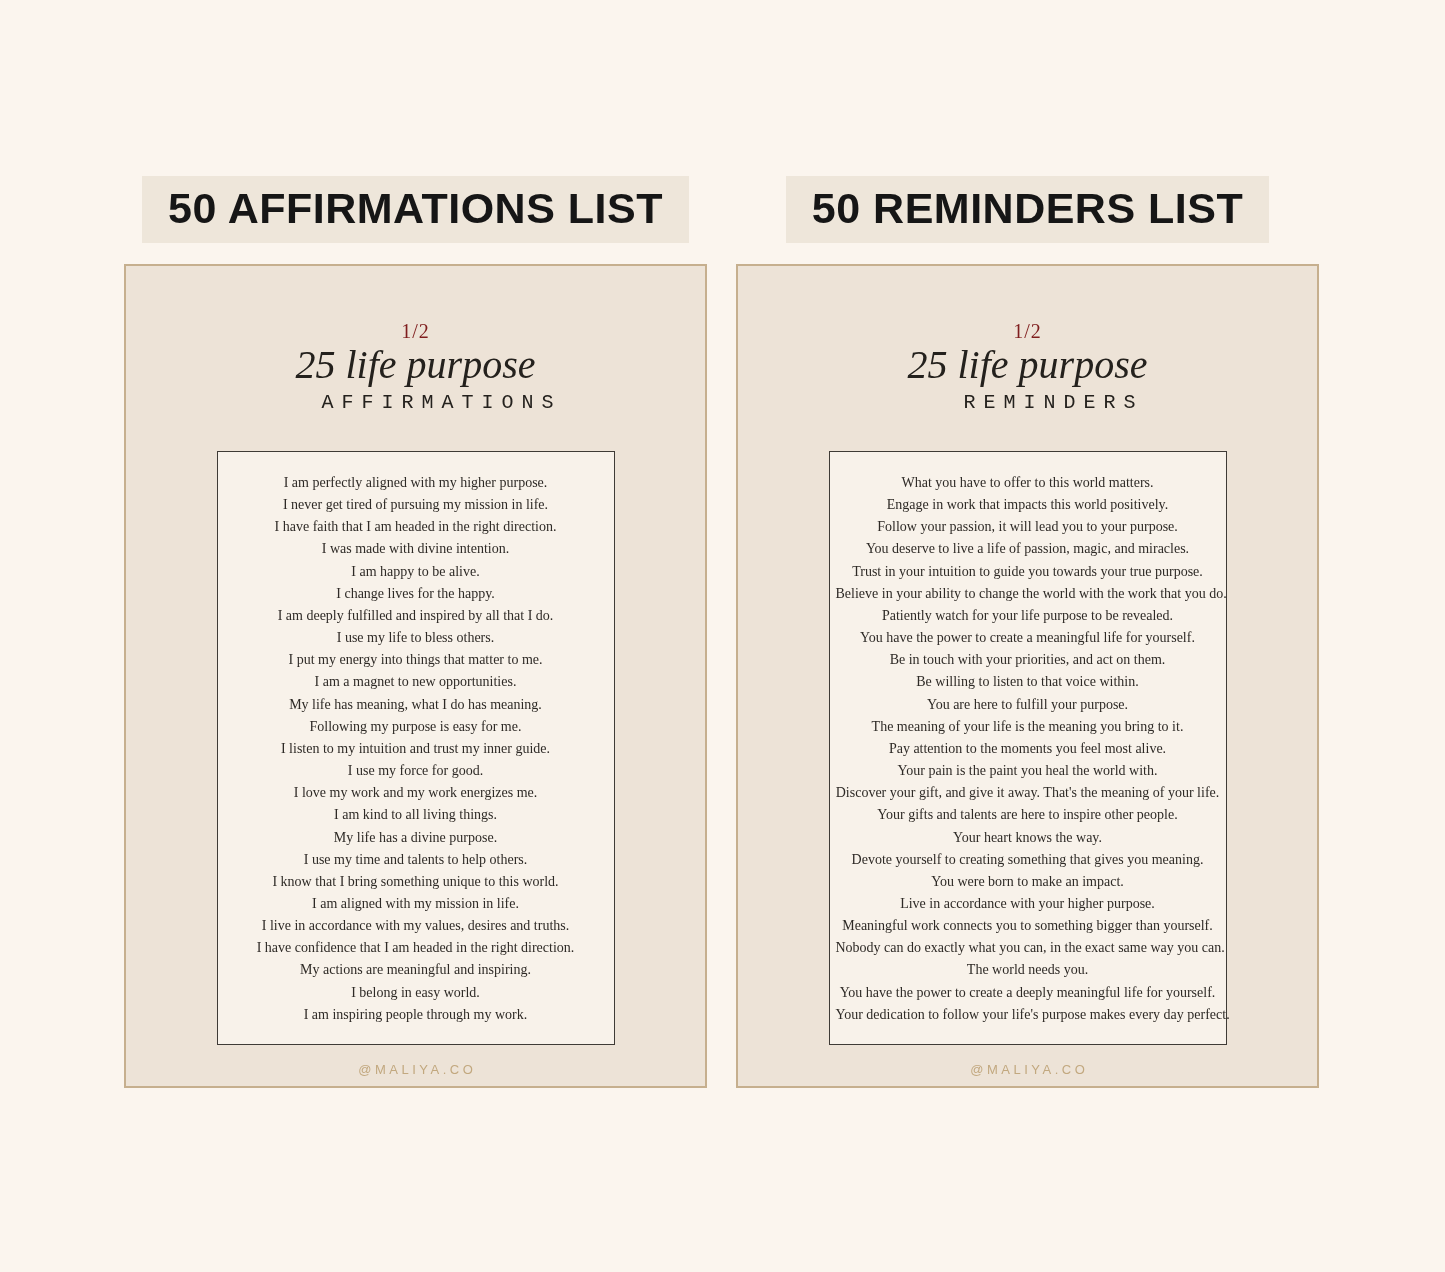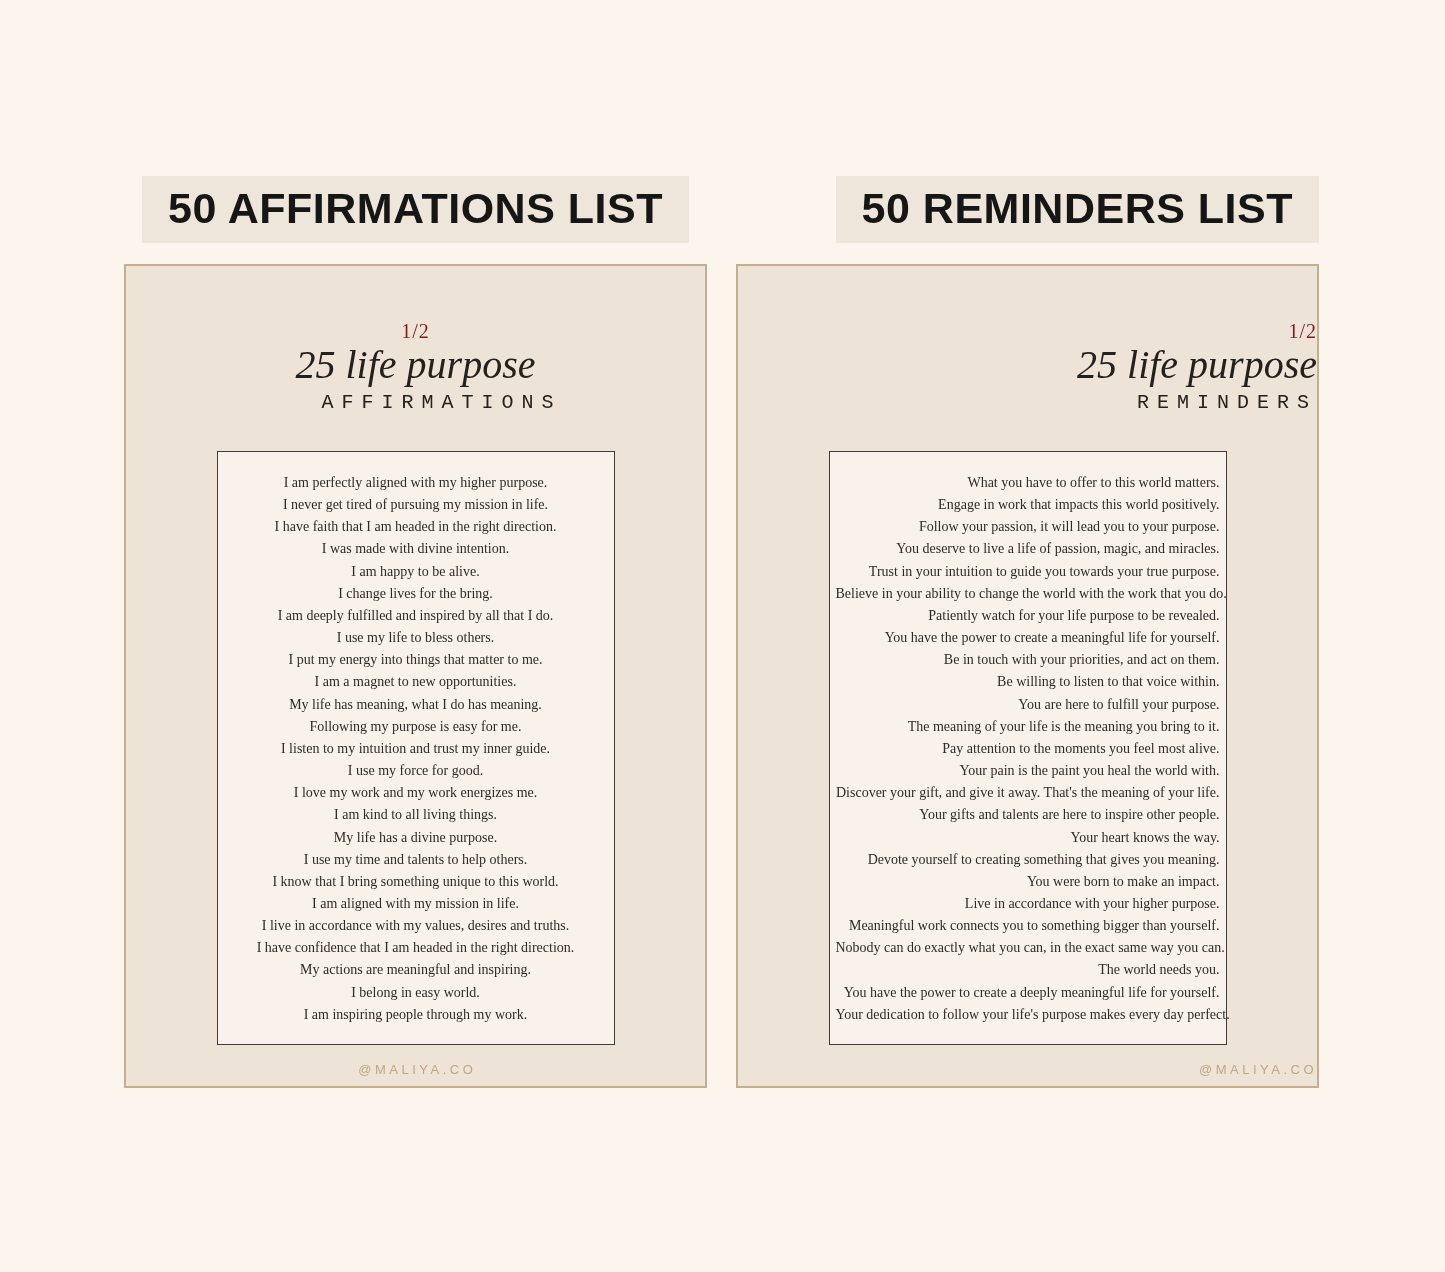--- a/index.html
+++ b/index.html
@@ -14,21 +14,21 @@
     font-family: "Liberation Serif", serif;
     overflow: hidden;
   }
   .panel {
     position: absolute;
     top: 176px;
     width: 583px;
     text-align: center;
   }
   #panel-left { left: 124px; }
-  #panel-right { left: 736px; text-align: right; }
+  #panel-right { left: 736px; }
 
   .header-box {
     display: inline-block;
     background: #EEE6DA;
     padding: 9px 26px 11px 26px;
   }
   .header-title {
     font-family: "Liberation Sans", sans-serif;
     font-weight: 800;
     font-size: 43px;
@@ -106,21 +106,21 @@
   <div class="card">
     <div class="page-label">1/2</div>
     <div class="card-subtitle">25 life purpose</div>
     <div class="card-heading">AFFIRMATIONS</div>
     <div class="list-box">
         <p class="list-line">I am perfectly aligned with my higher purpose.</p>
         <p class="list-line">I never get tired of pursuing my mission in life.</p>
         <p class="list-line">I have faith that I am headed in the right direction.</p>
         <p class="list-line">I was made with divine intention.</p>
         <p class="list-line">I am happy to be alive.</p>
-        <p class="list-line">I change lives for the bring.</p>
+        <p class="list-line">I change lives for the happy.</p>
         <p class="list-line">I am deeply fulfilled and inspired by all that I do.</p>
         <p class="list-line">I use my life to bless others.</p>
         <p class="list-line">I put my energy into things that matter to me.</p>
         <p class="list-line">I am a magnet to new opportunities.</p>
         <p class="list-line">My life has meaning, what I do has meaning.</p>
         <p class="list-line">Following my purpose is easy for me.</p>
         <p class="list-line">I listen to my intuition and trust my inner guide.</p>
         <p class="list-line">I use my force for good.</p>
         <p class="list-line">I love my work and my work energizes me.</p>
         <p class="list-line">I am kind to all living things.</p>

